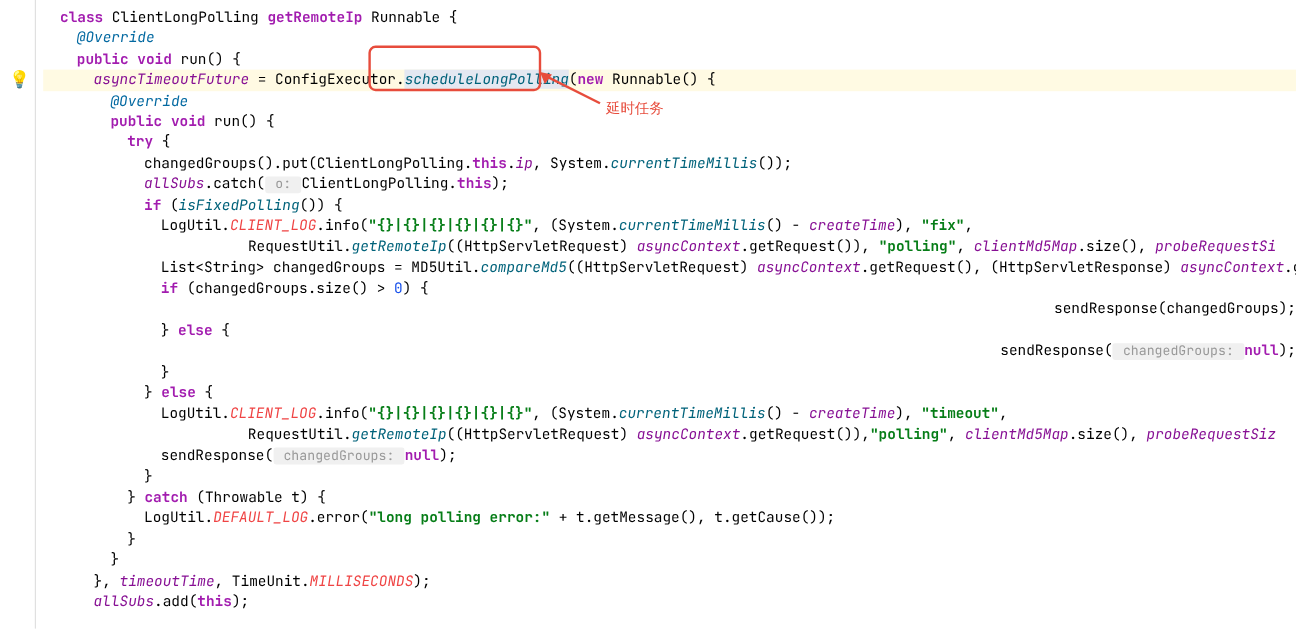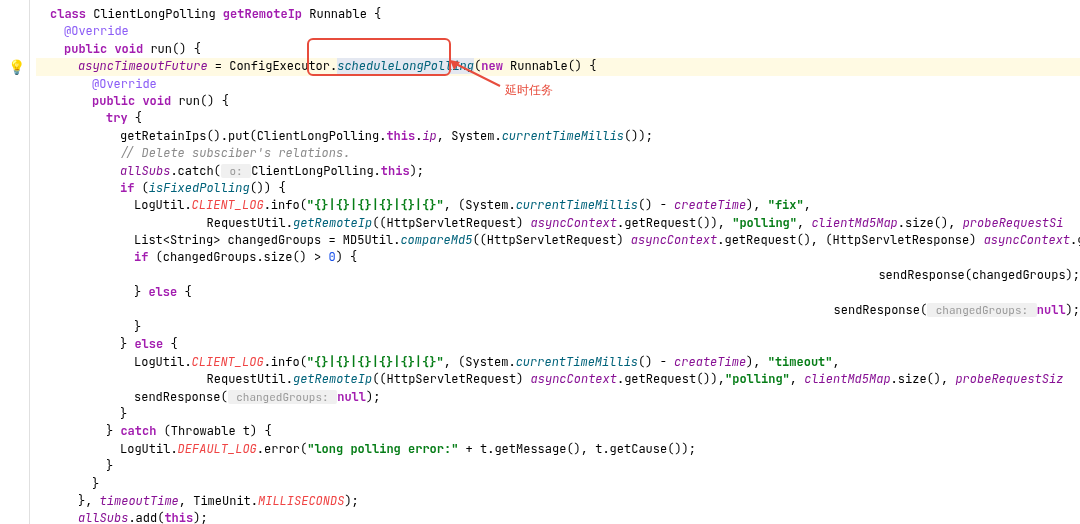--- a/index.html
+++ b/index.html
@@ -37,21 +37,21 @@
     left: 30px;
     top: 0;
     right: 0;
     height: 524px;
     padding: 6px 0 0 6px;
     line-height: 17.4px;
   }
   .line { display: block; height: 17.4px; }
   .hl-line { background: #fffae3; display: block; height: 17.4px; width: 100%; }
   .kw { color: #a21caf; font-weight: bold; }
-  .anno { color: #8b5cf6; }
+  .anno { color: #0369a1; font-style: italic; }
   .str { color: #067d17; font-weight: bold; }
   .num { color: #1750eb; }
   .meth { color: #00627a; font-style: italic; }
   .fld { color: #871094; font-style: italic; }
   .stat { color: #ef4444; font-style: italic; }
   .cmt { color: #8c8c8c; font-style: italic; }
   .param-hint { color: #999999; background: #f0f0f0; font-size: 11px; padding: 0 2px; border-radius: 2px; }
   .sel { background: #e4e8f1; }
   .i1 { padding-left: 14px; }
   .i2 { padding-left: 28px; }
@@ -88,22 +88,21 @@
 
 <div class="code-area">
 
 <span class="line i1"><span class="kw">class</span> <span>ClientLongPolling</span> <span class="kw">getRemoteIp</span> <span>Runnable</span><span> {</span></span>
 <span class="line i2"><span class="anno">@Override</span></span>
 <span class="line i2"><span class="kw">public</span> <span class="kw">void</span> <span>run</span><span>() {</span></span>
 <span class="hl-line"><span class="i3"><span class="fld">asyncTimeoutFuture</span><span> = ConfigExecutor.</span><span class="meth sel">scheduleLongPolling</span><span>(</span><span class="kw">new</span><span> Runnable() {</span></span></span>
 <span class="line i4"><span class="anno">@Override</span></span>
 <span class="line i4"><span class="kw">public</span> <span class="kw">void</span> <span>run</span><span>() {</span></span>
 <span class="line i5"><span class="kw">try</span><span> {</span></span>
-<span class="line i6"><span>getRetainIps().put(ClientLongPolling.</span><span class="kw">this</span><span>.</span><span class="fld">ip</span><span>, System.</span><span class="meth">currentTimeMillis</span><span>());</span></span>
-<span class="line i6"><span class="cmt">// Delete subsciber's relations.</span></span>
+<span class="line i6"><span>changedGroups().put(ClientLongPolling.</span><span class="kw">this</span><span>.</span><span class="fld">ip</span><span>, System.</span><span class="meth">currentTimeMillis</span><span>());</span></span>
 <span class="line i6"><span class="fld">allSubs</span><span>.catch(</span><span class="param-hint"> o: </span><span>ClientLongPolling.</span><span class="kw">this</span><span>);</span></span>
 <span class="line i6"><span class="kw">if</span><span> (</span><span class="meth">isFixedPolling</span><span>()) {</span></span>
 <span class="line i7"><span>LogUtil.</span><span class="stat">CLIENT_LOG</span><span>.info(</span><span class="str">"{}|{}|{}|{}|{}|{}"</span><span>, (System.</span><span class="meth">currentTimeMillis</span><span>() - </span><span class="fld">createTime</span><span>), </span><span class="str">"fix"</span><span>,</span></span>
 <span class="line i11"><span>RequestUtil.</span><span class="meth">getRemoteIp</span><span>((HttpServletRequest) </span><span class="fld">asyncContext</span><span>.getRequest()), </span><span class="str">"polling"</span><span>, </span><span class="fld">clientMd5Map</span><span>.size(), </span><span class="fld">probeRequestSi</span></span>
 <span class="line i7"><span>List&lt;String&gt; changedGroups = MD5Util.</span><span class="meth">compareMd5</span><span>((HttpServletRequest) </span><span class="fld">asyncContext</span><span>.getRequest(), (HttpServletResponse) </span><span class="fld">asyncContext</span><span>.getR</span></span>
 <span class="line i7"><span class="kw">if</span><span> (changedGroups.size() &gt; </span><span class="num">0</span><span>) {</span></span>
 <span class="line i8"><span>sendResponse(changedGroups);</span></span>
 <span class="line i7"><span>}</span><span class="kw"> else </span><span>{</span></span>
 <span class="line i8"><span>sendResponse(</span><span class="param-hint"> changedGroups: </span><span class="kw">null</span><span>);</span></span>
 <span class="line i7"><span>}</span></span>

